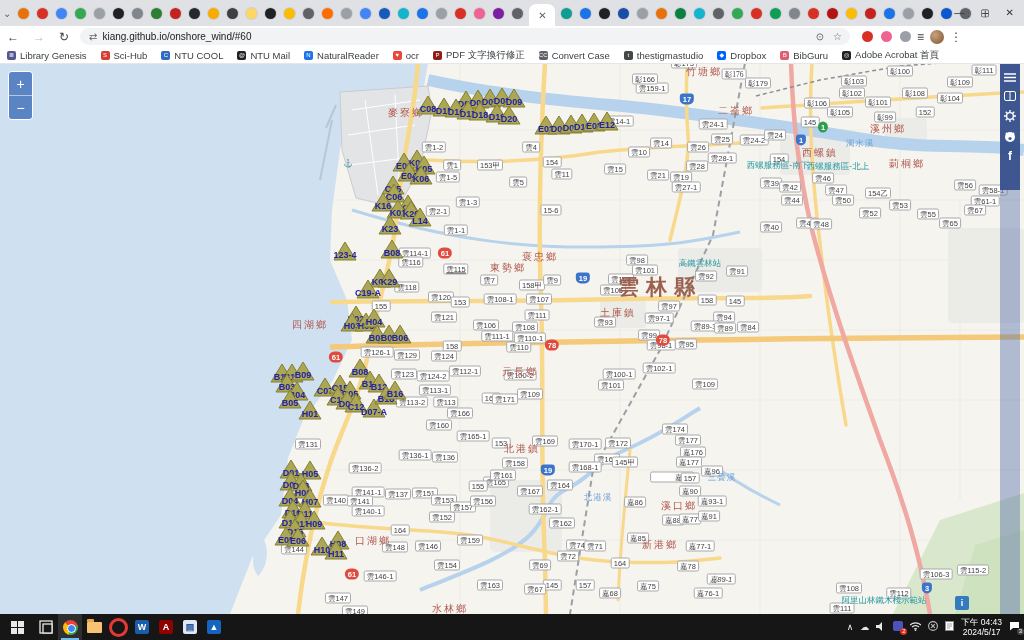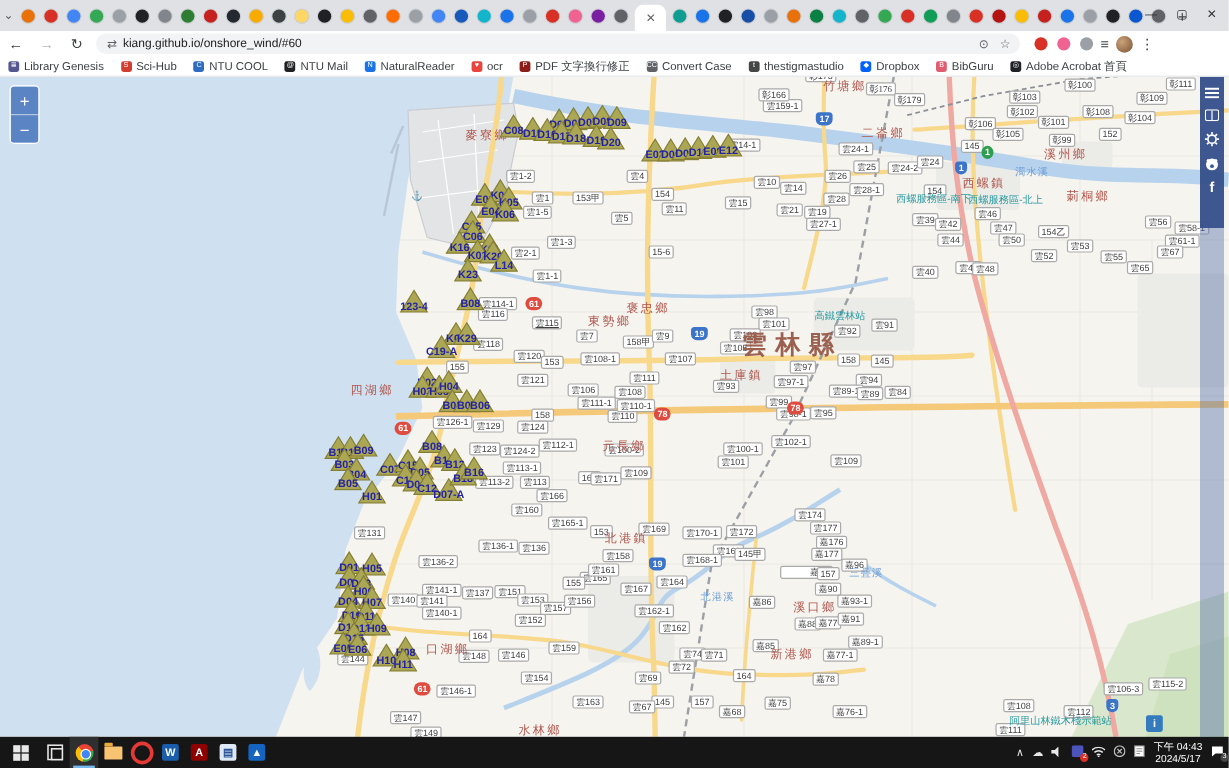--- a/index.html
+++ b/index.html
@@ -289,21 +289,21 @@
         <span class="badge" style="position: absolute; left: 652px; top: 88px;">雲159-1</span>
         <span class="badge" style="position: absolute; left: 551px; top: 210px;">15-6</span>
         <span class="badge" style="position: absolute; left: 684px; top: 63px;">彰173</span>
         <span class="badge" style="position: absolute; left: 645px; top: 79px;">彰166</span>
         <span class="badge" style="position: absolute; left: 734px; top: 74px; font-family: Liberation Serif, serif;">彰176</span>
         <span class="badge" style="position: absolute; left: 758px; top: 83px;">彰179</span>
         <span class="badge" style="position: absolute; left: 619px; top: 121px;">雲14-1</span>
         <span class="badge" style="position: absolute; left: 713px; top: 124px;">雲24-1</span>
         <span class="badge" style="position: absolute; left: 722px; top: 139px;">雲25</span>
         <span class="badge" style="position: absolute; left: 754px; top: 140px;">雲24-2</span>
-        <span class="badge" style="position: absolute; left: 661px; top: 157px;">雲14</span>
+        <span class="badge" style="position: absolute; left: 661px; top: 143px;">雲14</span>
         <span class="badge" style="position: absolute; left: 698px; top: 147px;">雲26</span>
         <span class="badge" style="position: absolute; left: 639px; top: 152px;">雲10</span>
         <span class="badge" style="position: absolute; left: 722px; top: 158px;">雲28-1</span>
         <span class="badge" style="position: absolute; left: 615px; top: 169px;">雲15</span>
         <span class="badge" style="position: absolute; left: 697px; top: 166px;">雲28</span>
         <span class="badge" style="position: absolute; left: 658px; top: 175px;">雲21</span>
         <span class="badge" style="position: absolute; left: 681px; top: 177px;">雲19</span>
         <span class="badge" style="position: absolute; left: 686px; top: 187px;">雲27-1</span>
         <span class="badge" style="position: absolute; left: 900px; top: 71px;">彰100</span>
         <span class="badge" style="position: absolute; left: 984px; top: 70px;">彰111</span>
@@ -362,21 +362,21 @@
         <span class="badge" style="position: absolute; left: 446px; top: 402px;">雲113</span>
         <span class="badge" style="position: absolute; left: 491px; top: 398px;">160</span>
         <span class="badge" style="position: absolute; left: 505px; top: 399px;">雲171</span>
         <span class="badge" style="position: absolute; left: 460px; top: 413px;">雲166</span>
         <span class="badge" style="position: absolute; left: 532px; top: 285px;">158甲</span>
         <span class="badge" style="position: absolute; left: 552px; top: 280px;">雲9</span>
         <span class="badge" style="position: absolute; left: 637px; top: 260px;">雲98</span>
         <span class="badge" style="position: absolute; left: 645px; top: 270px;">雲101</span>
         <span class="badge" style="position: absolute; left: 621px; top: 279px;">雲103</span>
         <span class="badge" style="position: absolute; left: 613px; top: 290px;">雲105</span>
-        <span class="badge" style="position: absolute; left: 567px; top: 299px;">雲107</span>
+        <span class="badge" style="position: absolute; left: 539px; top: 299px;">雲107</span>
         <span class="badge" style="position: absolute; left: 537px; top: 315px;">雲111</span>
         <span class="badge" style="position: absolute; left: 525px; top: 327px;">雲108</span>
         <span class="badge" style="position: absolute; left: 530px; top: 338px;">雲110-1</span>
         <span class="badge" style="position: absolute; left: 669px; top: 306px;">雲97</span>
         <span class="badge" style="position: absolute; left: 659px; top: 318px;">雲97-1</span>
         <span class="badge" style="position: absolute; left: 605px; top: 322px;">雲93</span>
         <span class="badge" style="position: absolute; left: 649px; top: 335px;">雲99</span>
         <span class="badge" style="position: absolute; left: 661px; top: 345px;">雲98-1</span>
         <span class="badge" style="position: absolute; left: 686px; top: 344px;">雲95</span>
         <span class="badge" style="position: absolute; left: 724px; top: 317px;">雲94</span>
@@ -443,21 +443,21 @@
         <span class="badge" style="position: absolute; left: 635px; top: 502px;">嘉86</span>
         <span class="badge" style="position: absolute; left: 673px; top: 520px;">嘉88</span>
         <span class="badge" style="position: absolute; left: 690px; top: 519px;">嘉77</span>
         <span class="badge" style="position: absolute; left: 709px; top: 516px;">嘉91</span>
         <span class="badge" style="position: absolute; left: 470px; top: 540px;">雲159</span>
         <span class="badge" style="position: absolute; left: 577px; top: 545px;">雲74</span>
         <span class="badge" style="position: absolute; left: 595px; top: 546px;">雲71</span>
         <span class="badge" style="position: absolute; left: 568px; top: 556px;">雲72</span>
         <span class="badge" style="position: absolute; left: 638px; top: 538px;">嘉85</span>
         <span class="badge" style="position: absolute; left: 700px; top: 546px;">嘉77-1</span>
-        <span class="badge" style="position: absolute; left: 721px; top: 535px;">嘉89-1</span>
+        <span class="badge" style="position: absolute; left: 721px; top: 579px; font-style: italic;">嘉89-1</span>
         <span class="badge" style="position: absolute; left: 540px; top: 565px;">雲69</span>
         <span class="badge" style="position: absolute; left: 620px; top: 563px;">164</span>
         <span class="badge" style="position: absolute; left: 688px; top: 566px;">嘉78</span>
         <span class="badge" style="position: absolute; left: 490px; top: 585px;">雲163</span>
         <span class="badge" style="position: absolute; left: 552px; top: 585px;">145</span>
         <span class="badge" style="position: absolute; left: 585px; top: 585px;">157</span>
         <span class="badge" style="position: absolute; left: 648px; top: 586px;">嘉75</span>
         <span class="badge" style="position: absolute; left: 610px; top: 593px;">嘉68</span>
         <span class="badge" style="position: absolute; left: 708px; top: 593px;">嘉76-1</span>
         <span class="badge" style="position: absolute; left: 535px; top: 589px;">雲67</span>

